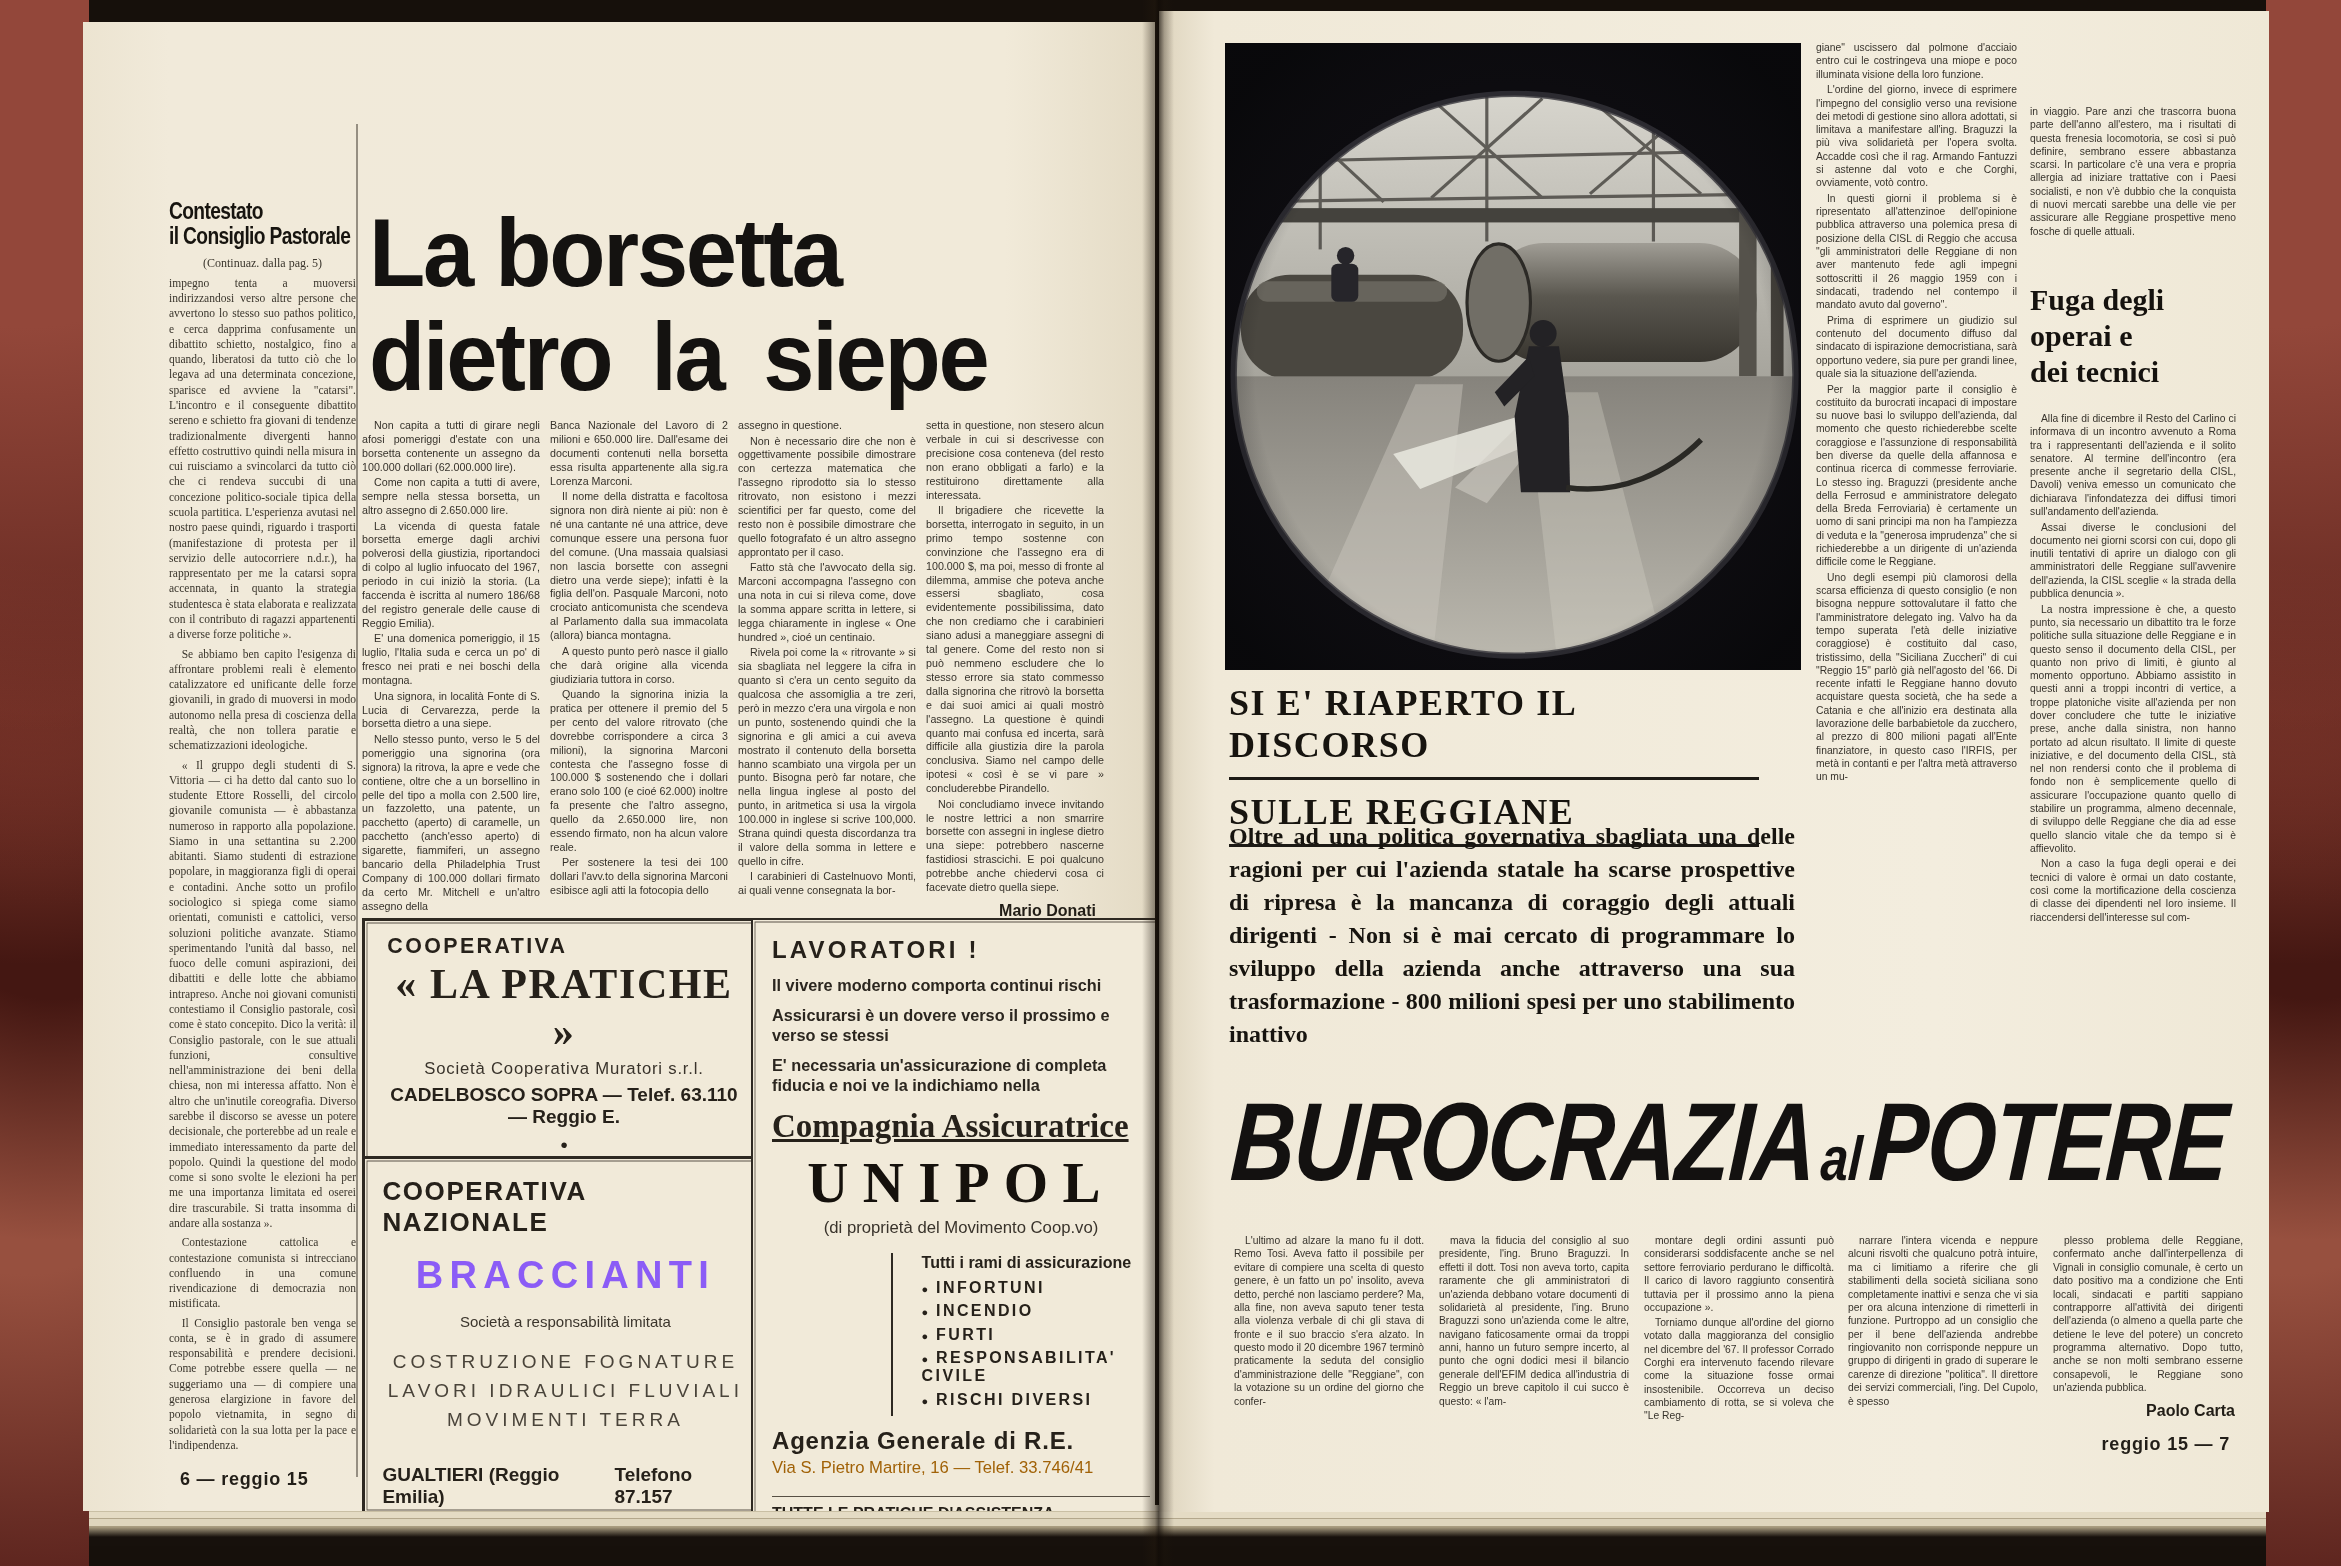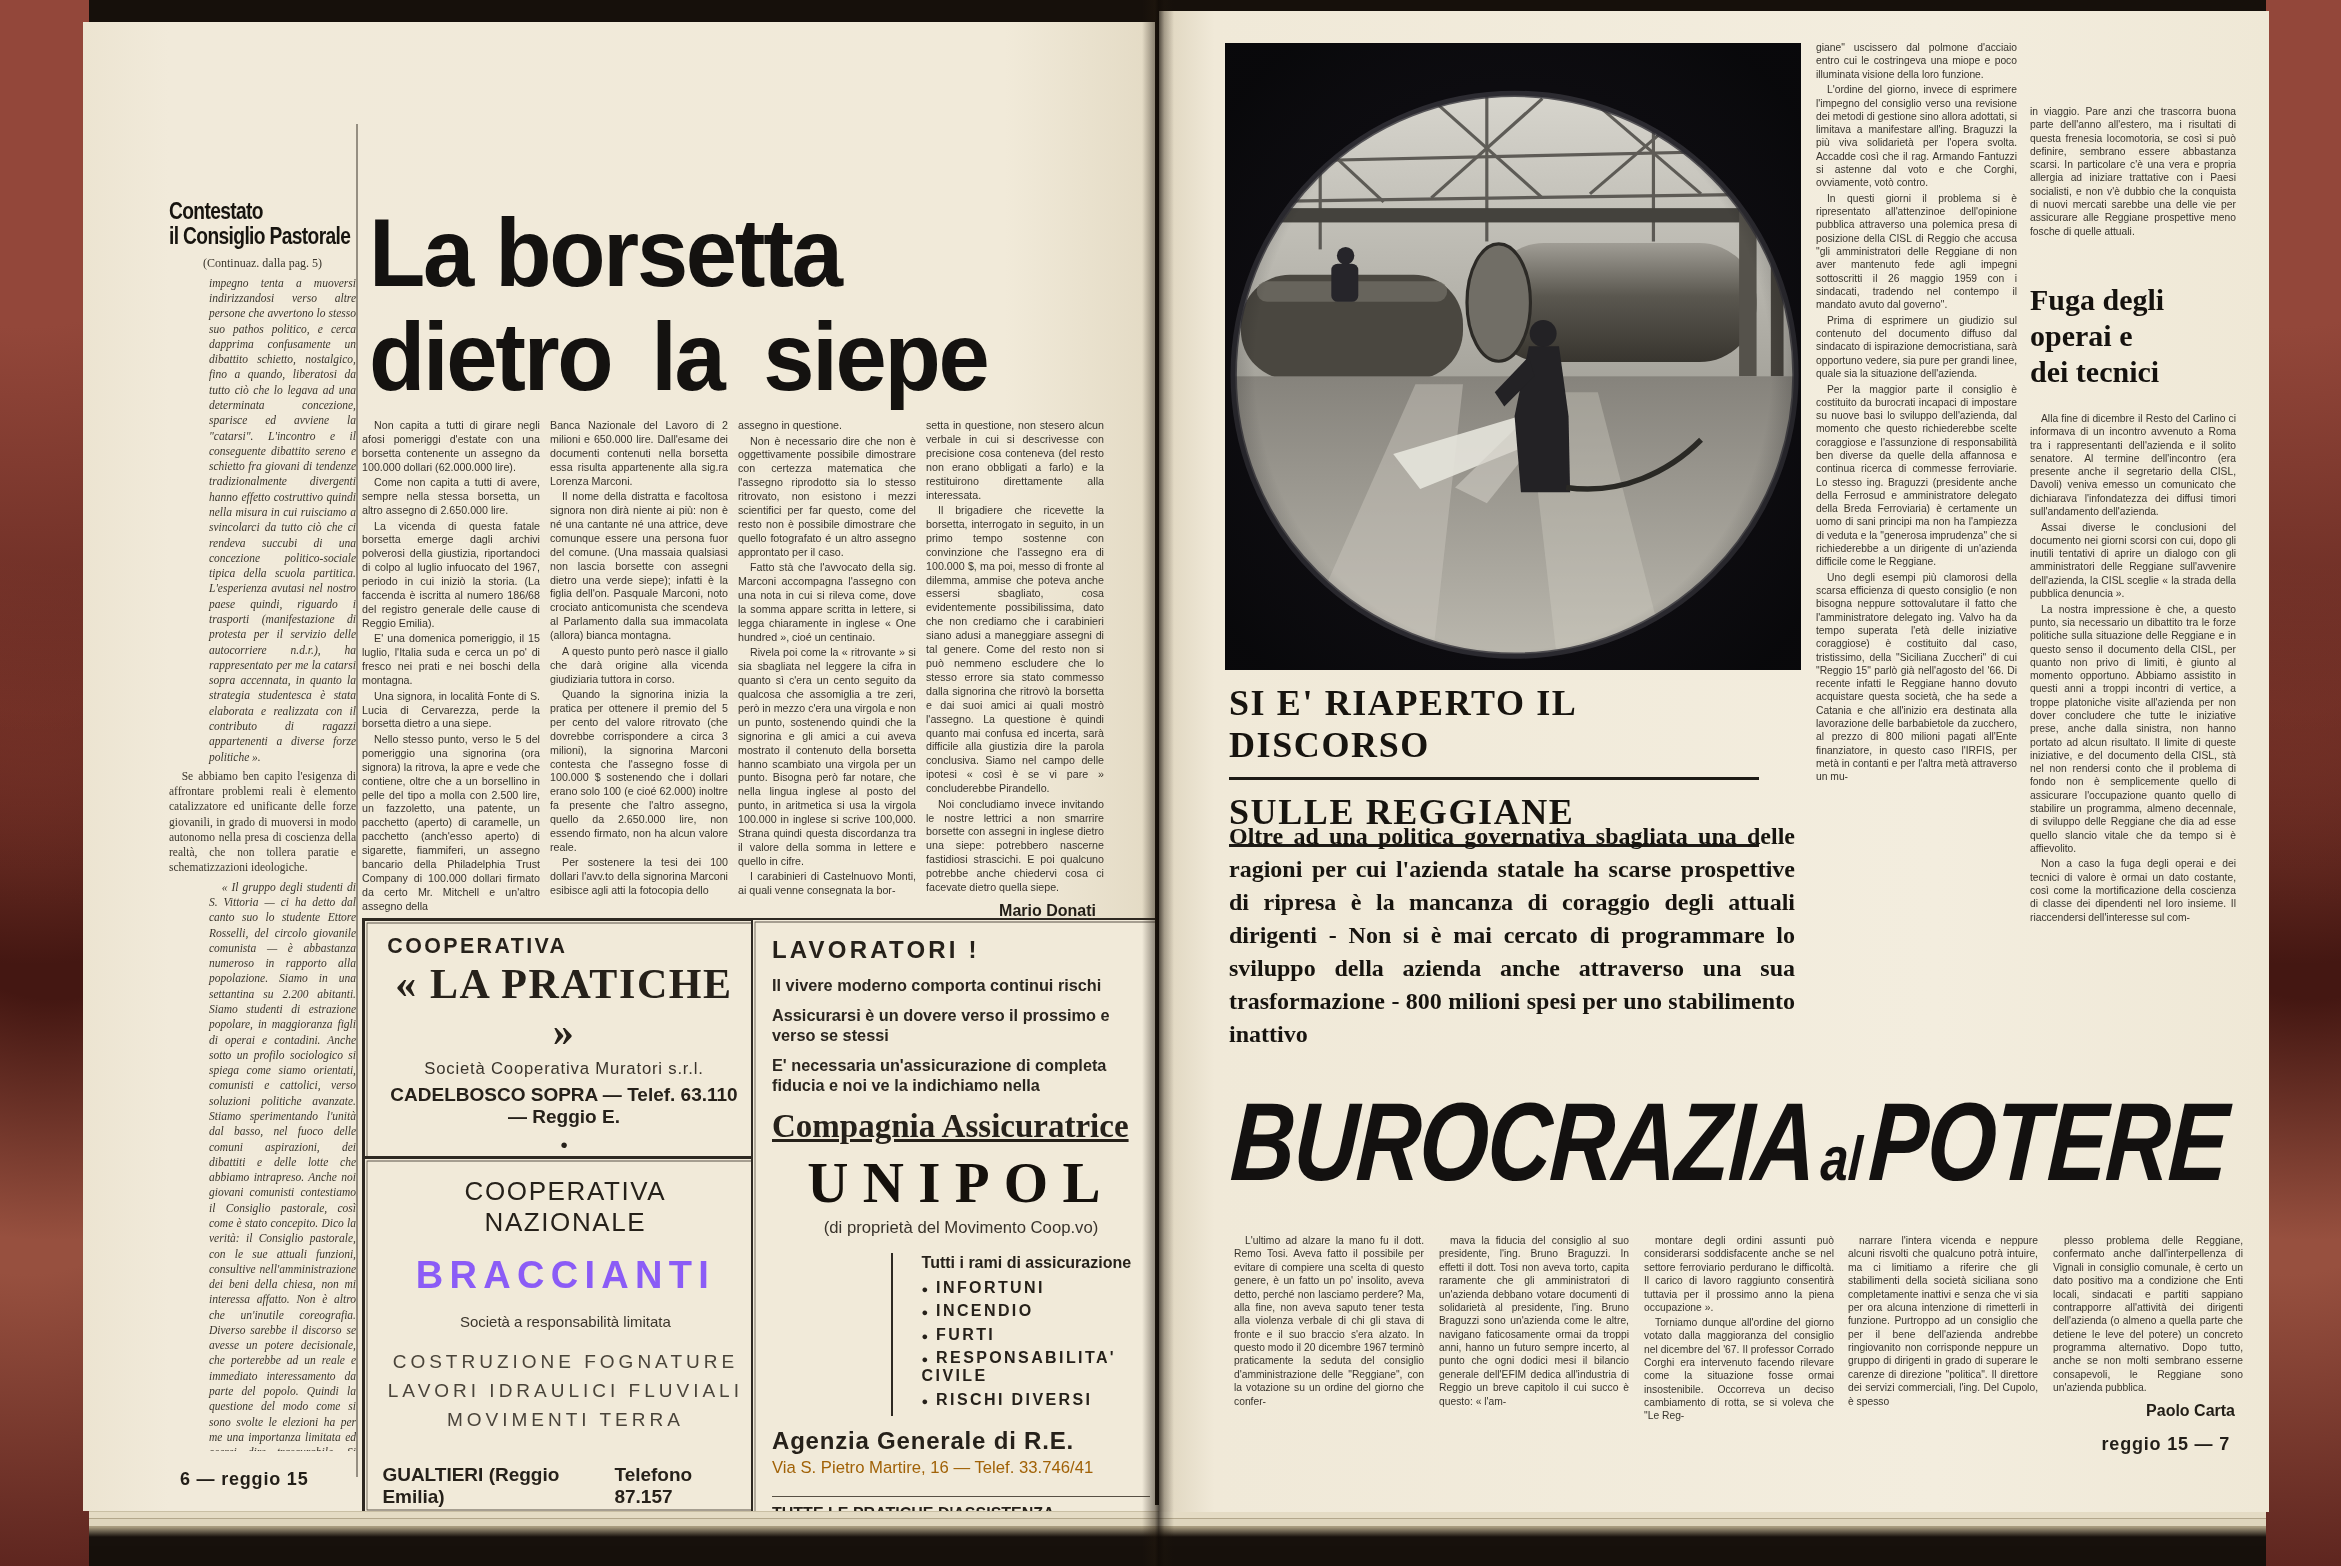--- a/index.html
+++ b/index.html
@@ -23,21 +23,21 @@
   .page{position:absolute;overflow:hidden;}
   .page.lp{left:83px;top:22px;width:1072px;height:1489px;background:linear-gradient(90deg,#ece4d1 0%,#f1eada 8%,#f1ead9 86%,#e3dac4 100%);}
   .page.rp{left:1159px;top:11px;width:1110px;height:1501px;background:linear-gradient(90deg,#ddd3bc 0%,#f0e9d8 5%,#f3edde 70%,#efe8d6 100%);}
   
   .col-rule{position:absolute;left:273px;top:102px;width:1.6px;height:1353px;background:#4a443a;opacity:.55;}
   .sidebar{position:absolute;left:86px;top:176px;width:187px;height:1253px;overflow:hidden;color:#3a352c;}
   .sb-title{margin:0 0 8px;font-weight:bold;font-size:24.6px;line-height:25px;color:#17140f;white-space:nowrap;}
   .sb-title .t{display:inline-block;transform:scaleX(.78);transform-origin:left center;letter-spacing:-0.8px;}
   .sb-cont{font:12px "Liberation Serif",serif;text-align:center;margin:0 0 4.8px;}
   .sidebar p{font:11.5px/1.33 "Liberation Serif",serif;text-align:justify;margin:0 0 4px;text-indent:12.7px;}
-  .sidebar p.it{font-style:italic;margin-left:40px;}
+  .sidebar p.it{}
   .sidebar p.noind{text-indent:0;}
   .kicker{position:absolute;left:279px;top:102px;width:793px;padding-left:11px;
     font-family:"Liberation Serif",serif;font-weight:bold;font-size:33px;color:#1c1813;letter-spacing:0.4px;}
   .headline{position:absolute;left:286px;top:179px;margin:0;width:872px;color:#141210;
     font-weight:bold;font-size:97px;line-height:104px;letter-spacing:-2.4px;transform:scaleX(.95);transform-origin:left top;}
   .headline .l2{word-spacing:17.4px;}
   .art-col{position:absolute;top:397px;width:178px;height:533px;overflow:hidden;
     font-size:10.7px;line-height:1.3;text-align:justify;color:#36322b;}
   .art-col p{margin:0 0 1.6px;text-indent:12px;}
   .nofirst p:first-child{text-indent:0;}
@@ -47,21 +47,21 @@
   .adbox{position:absolute;border:3.2px solid #2e2922;background:#f1ead9;box-shadow:inset 0 0 0 1.6px #f1ead9, inset 0 0 0 2.4px #5a5348;color:#26211a;}
   .ad-naz{left:279px;top:896px;width:366px;height:219px;padding:11px 16px;}
   .naz-kick{font-weight:bold;font-size:21.4px;letter-spacing:2.4px;margin:1.6px 0 1.6px 6.3px;}
   .naz-name{font-family:"Liberation Serif",serif;font-weight:bold;font-size:42px;text-align:center;letter-spacing:1.6px;margin:0;}
   .naz-sub{font-size:16.7px;text-align:center;letter-spacing:0.8px;margin:3.2px 0;color:#39332b;}
   .naz-addr{font-weight:bold;font-size:19px;text-align:center;margin:4.8px 0;}
   .naz-dot{text-align:center;font-size:20.6px;margin:1.6px 0;}
   .naz-l1{font-family:"Liberation Serif",serif;font-style:italic;font-size:23px;letter-spacing:1.6px;margin:6.3px 0 3.2px 4.8px;}
   .naz-l2{font-family:"Liberation Serif",serif;font-style:italic;font-size:20.6px;text-align:center;margin:1.6px 0 0 95px;}
   .ad-bra{left:279px;top:1134px;width:366px;height:328px;padding:12.7px 17.4px;}
-  .bra-kick{font-weight:normal;font-size:26px;text-align:center;letter-spacing:1.6px;word-spacing:11px;margin:4.8px 0 1.6px;}
+  .bra-kick{font-weight:bold;font-size:26px;text-align:left;letter-spacing:1.6px;word-spacing:11px;margin:4.8px 0 1.6px;}
   .bra-name{font-weight:bold;font-size:38px;text-align:center;letter-spacing:6.3px;margin:16px;color:#8b5cf6;}
   .bra-sub{font-size:15px;text-align:center;margin:4.8px 0 20.6px;color:#3b352c;}
   .bra-svc{font-size:19px;text-align:center;letter-spacing:4px;color:#4a443a;margin:7.1px 0;}
   .bra-row{display:flex;justify-content:space-between;margin-top:33px;font-weight:bold;font-size:19px;}
   .ad-uni{left:668px;top:896px;width:378px;height:566px;border-width:2.4px;padding:14.3px 19px;}
   .uni-kick{font-weight:bold;font-size:24px;letter-spacing:3.2px;margin:1.6px 0 11px;}
   .uni-line{font-weight:bold;font-size:16.3px;line-height:1.25;margin:0 0 9.5px;color:#2b261f;}
   .uni-comp{font-family:"Liberation Serif",serif;font-weight:bold;font-size:33px;text-align:left;margin:12.7px 0 4.8px;text-decoration:underline;}
   .uni-brand{font-family:"Liberation Serif",serif;font-weight:bold;font-size:57px;text-align:center;letter-spacing:14.3px;margin:0;color:#15110c;}
   .uni-owner{font-size:16.7px;text-align:center;margin:3.2px 0 14.3px;color:#39332b;}

